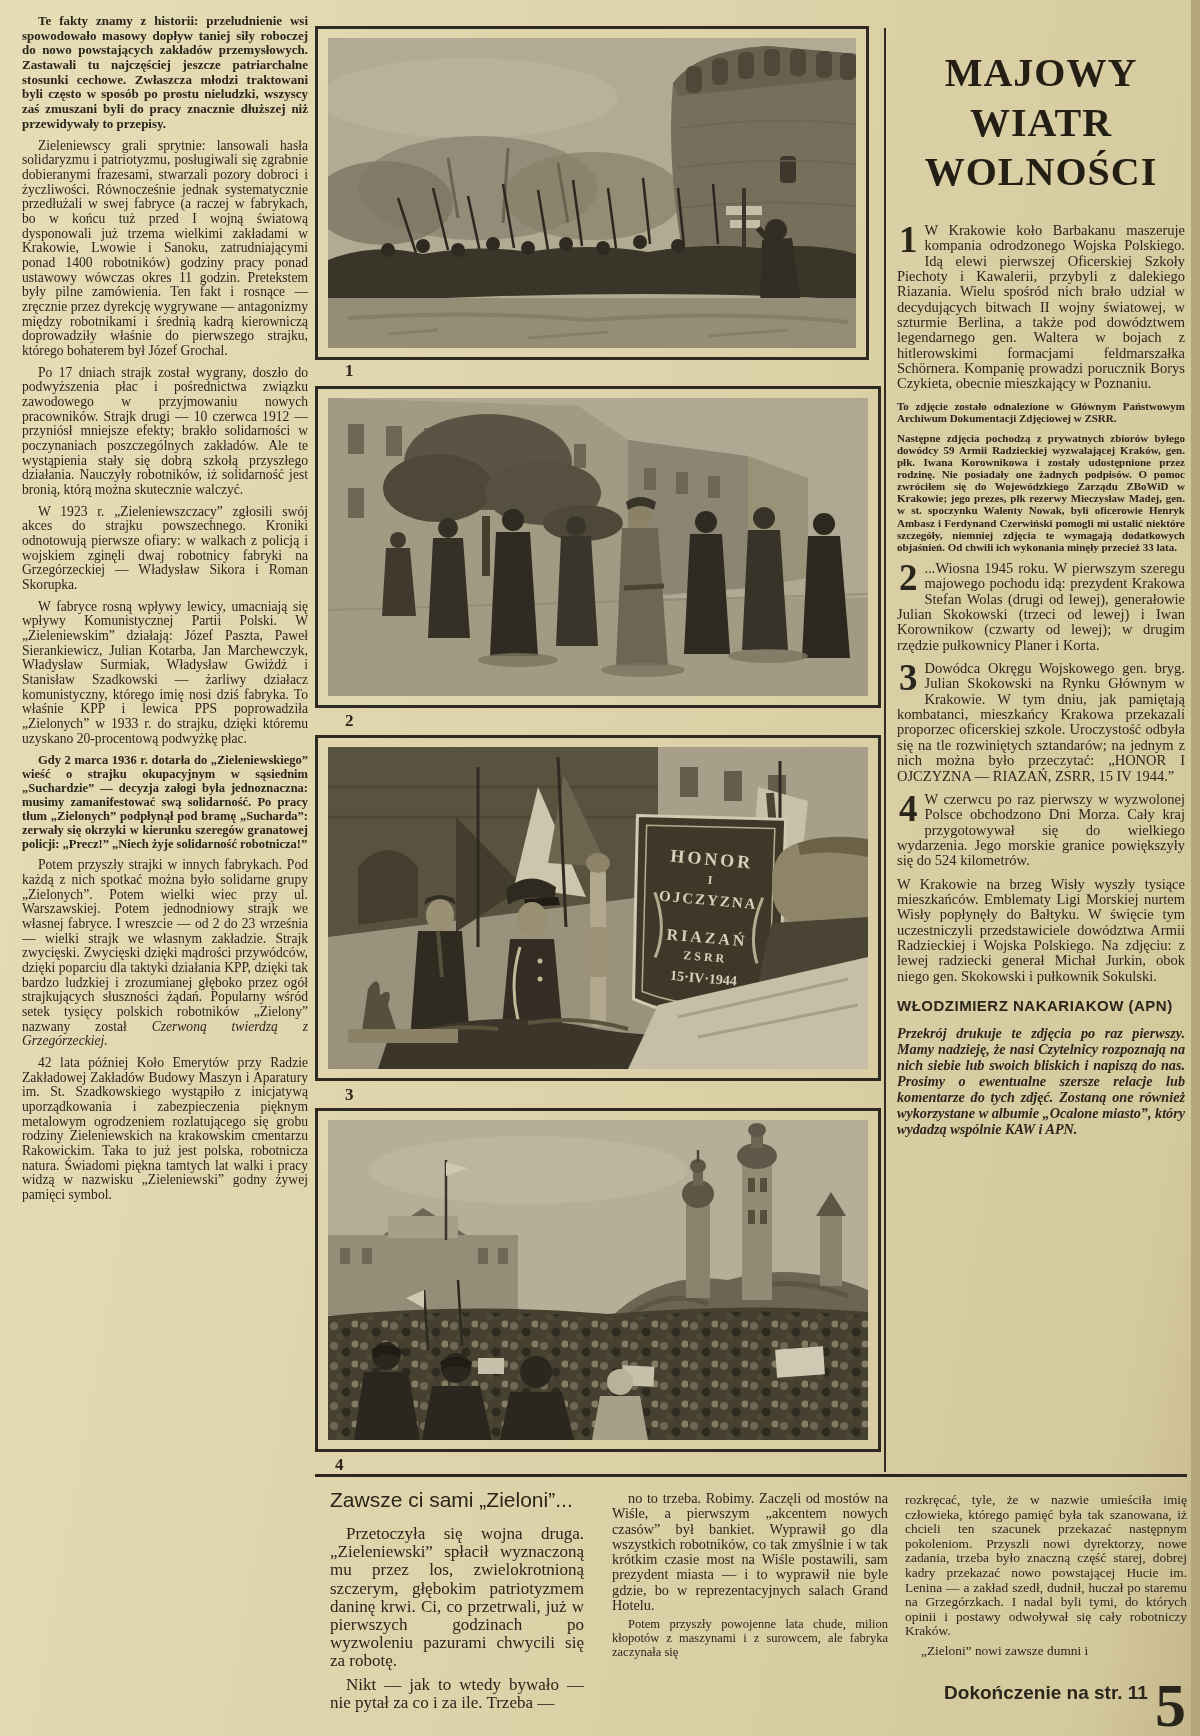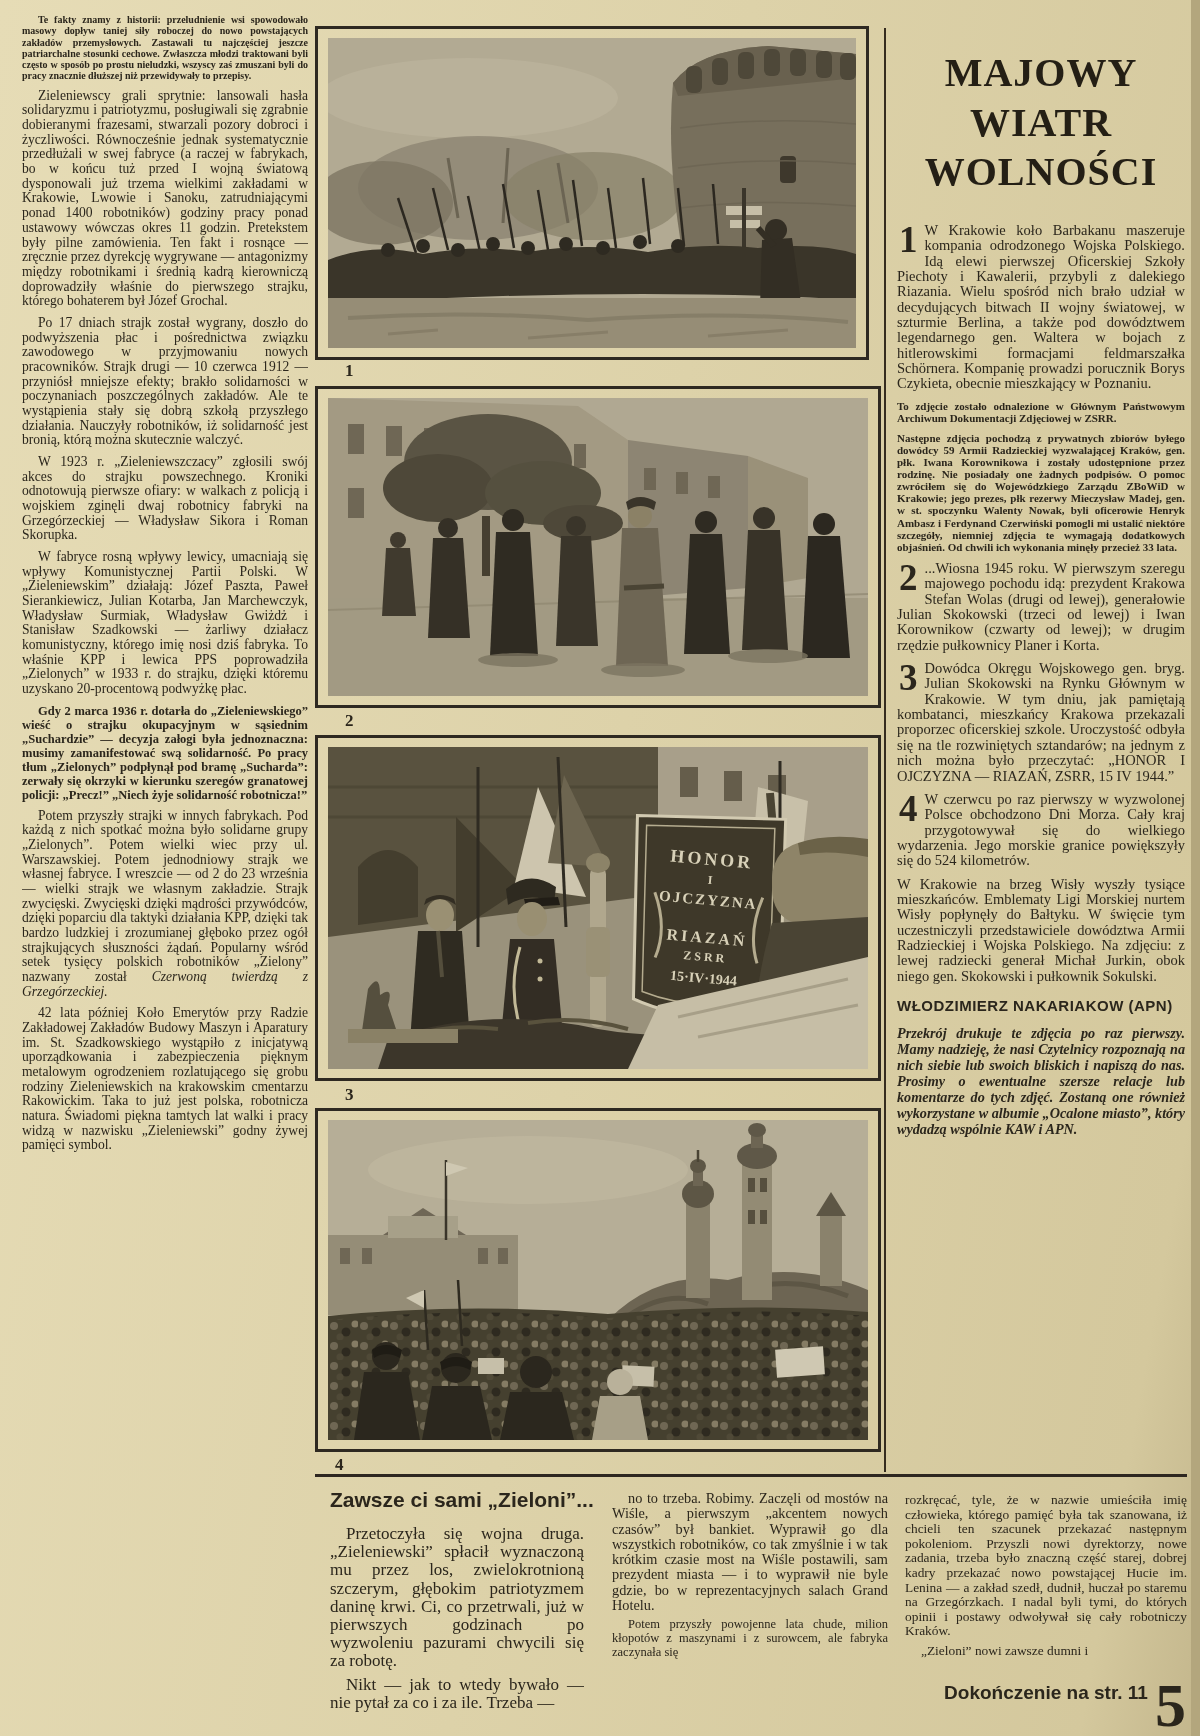--- a/index.html
+++ b/index.html
@@ -7,21 +7,21 @@
     position:relative;width:1200px;height:1736px;overflow:hidden;
     background:linear-gradient(100deg,#e6dcb6 0%,#ddd2a9 50%,#d4c89d 92%,#c3b68c 100%);
     font-family:"Liberation Serif","DejaVu Serif",serif;
     color:#2b261c;
   }
   .scan-edge{position:absolute;right:0;top:0;width:9px;height:100%;background:#b3a67d;}
   
   .lcol{position:absolute;left:22px;top:14px;width:286px;height:1706px;overflow:hidden;
         font-size:13.6px;line-height:1.08;text-align:justify;}
   .lcol p{margin:0 0 7px;text-indent:16px;}
-  .intro{font-weight:bold;font-size:10px;line-height:1.13;}
+  .intro{font-weight:bold;font-size:13px;line-height:1.13;}
   .bold-small{font-weight:bold;font-size:12.5px;line-height:1.12;font-family:Liberation Serif, serif;}
   .ital{font-style:italic;}
   
   .pframe{position:absolute;border:3px solid #2e2921;padding:9px 10px;}
   .pframe svg{display:block;}
   .plabel{position:absolute;font-weight:bold;font-size:17px;line-height:1;}
   
   .vrule{position:absolute;left:884px;top:28px;width:2px;height:1444px;background:#352c1f;}
   .hrule{position:absolute;left:315px;top:1474px;width:872px;height:3px;background:#2e2720;}
   
@@ -31,21 +31,21 @@
             letter-spacing:1px;margin:8px 0 26px;color:#241f15;}
   .rcol p{margin:0 0 8px;}
   .dropnum{float:left;font-weight:bold;font-size:37px;line-height:30px;margin:2px 7px 0 2px;}
   .note{font-weight:bold;font-size:11px;line-height:1.1;margin:0 0 7px;}
   .byline{font-family:"Liberation Sans","DejaVu Sans",sans-serif;font-weight:bold;
           font-size:15px;letter-spacing:.5px;margin:14px 0 12px;}
   .ednote{font-weight:bold;font-style:italic;font-size:14.2px;line-height:1.12;}
   
   .bheading{position:absolute;left:330px;top:1488px;width:340px;
             font-family:"Liberation Sans","DejaVu Sans",sans-serif;
-            font-weight:bold;font-size:21px;}
+            font-weight:normal;font-size:21px;}
   .bcolA{position:absolute;left:330px;top:1525px;width:254px;height:200px;overflow:hidden;
          font-size:17px;line-height:1.07;text-align:justify;}
   .bcolB{position:absolute;left:612px;top:1491px;width:276px;height:240px;overflow:hidden;
          font-size:14.3px;line-height:1.07;text-align:justify;}
   .bcolA p,.bcolB p,.bcolC p{margin:0 0 5px;text-indent:16px;}
   .bsmall{font-size:12.5px;line-height:1.1;}
   .bcolC{position:absolute;left:905px;top:1493px;width:282px;height:230px;overflow:hidden;
          font-size:13.4px;line-height:1.09;text-align:justify;}
   .continuation{font-family:"Liberation Sans","DejaVu Sans",sans-serif;font-weight:bold;
                 font-size:19px;text-align:center;margin-top:24px;text-indent:0;}

